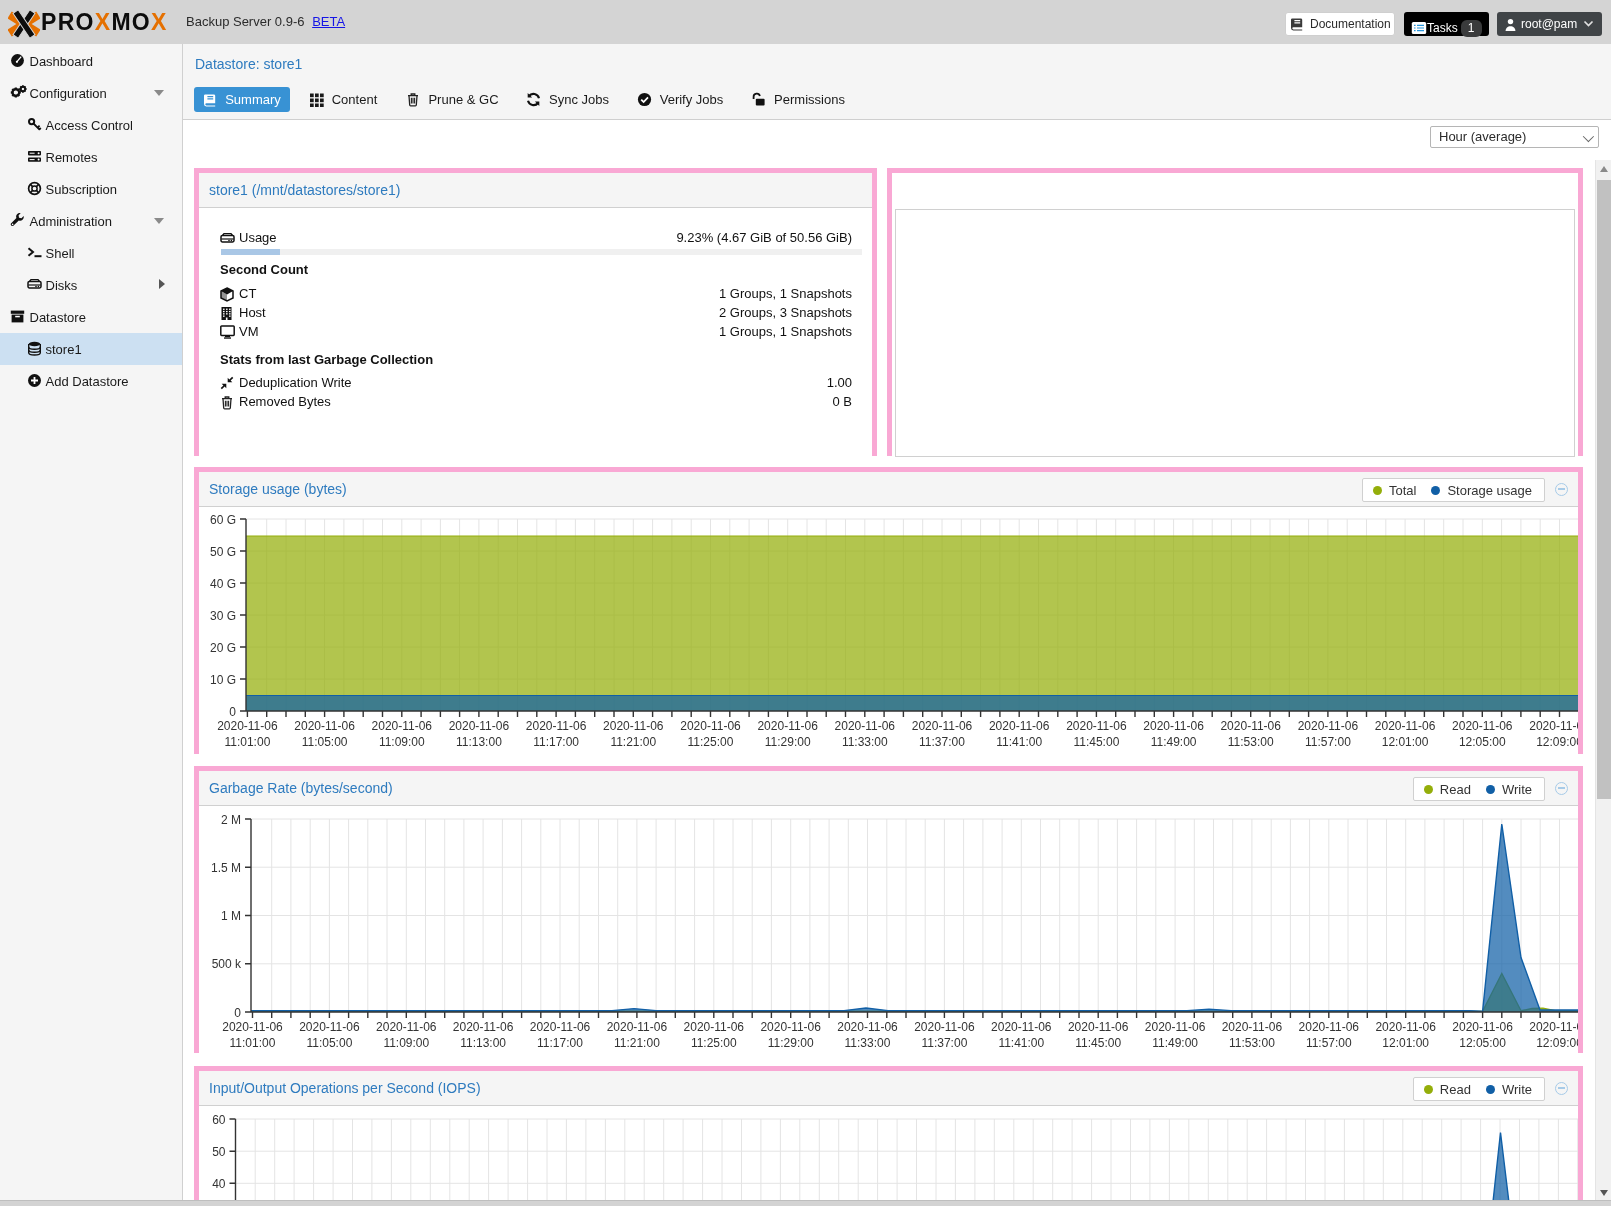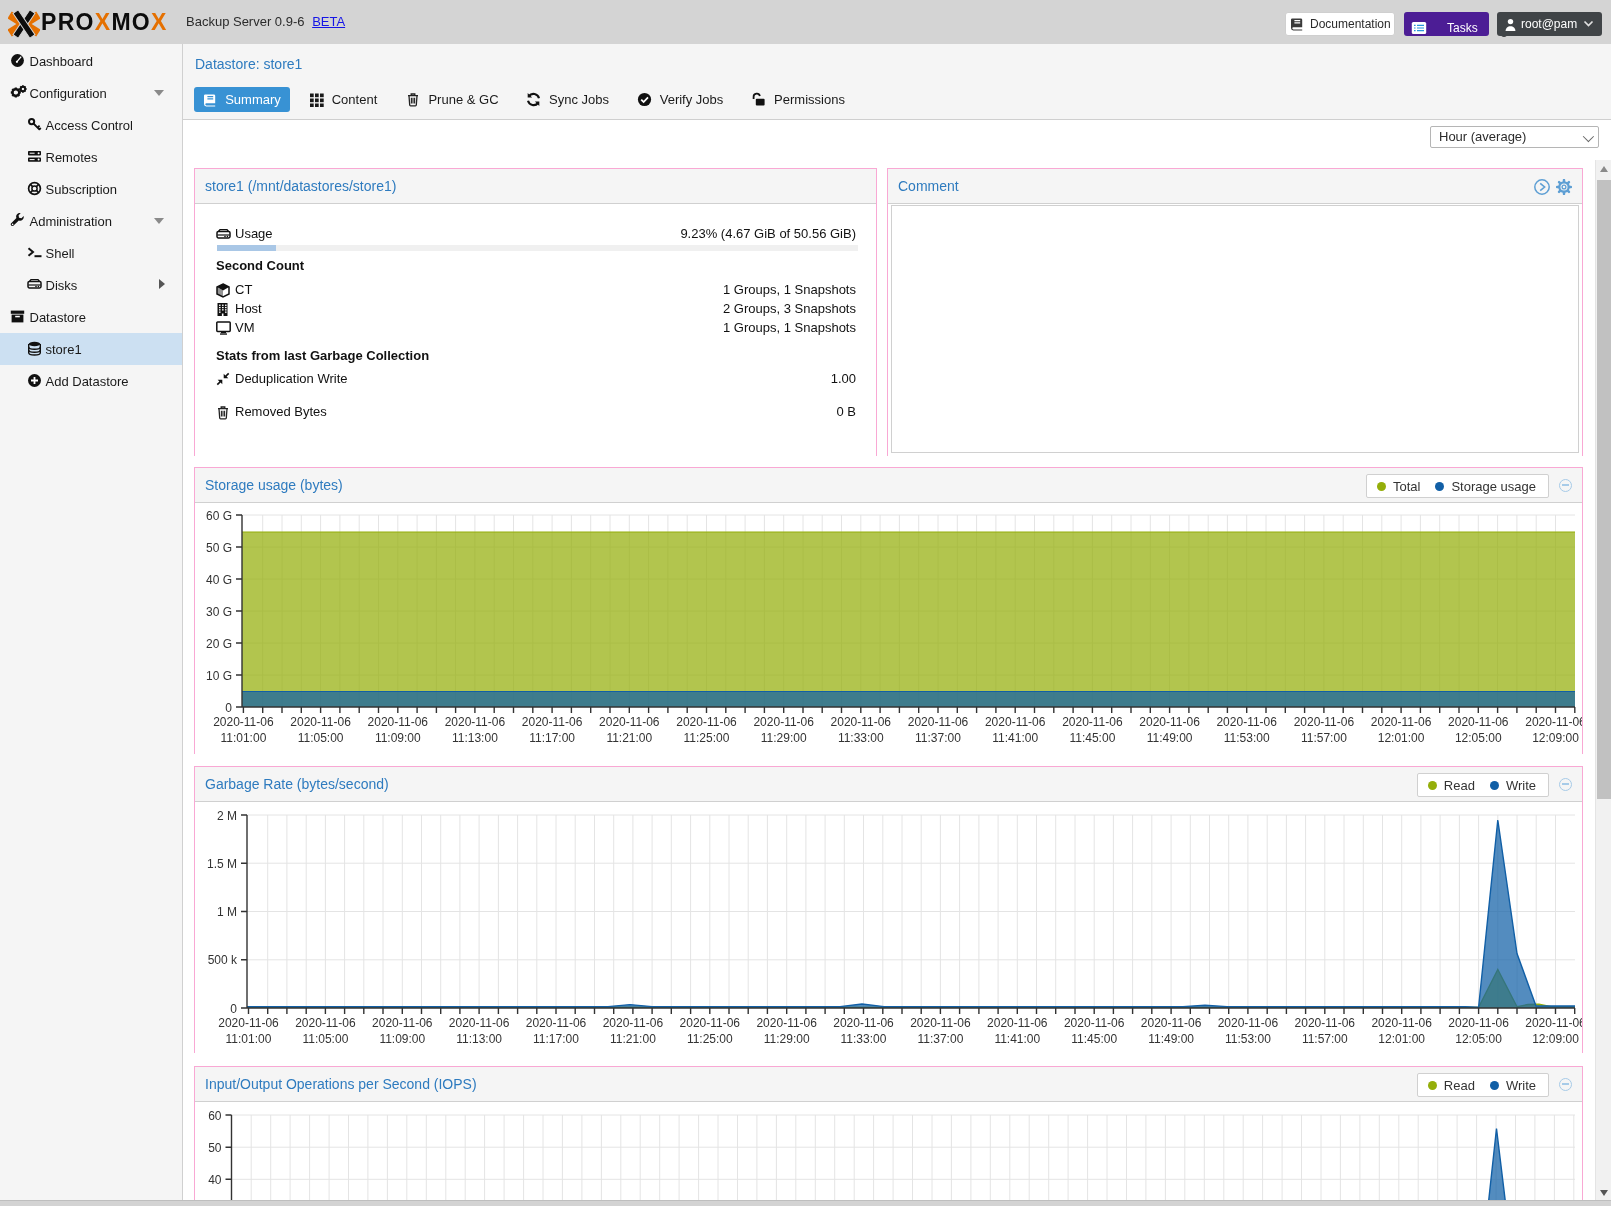--- a/index.html
+++ b/index.html
@@ -10,21 +10,21 @@
 .sic {position:absolute;top:8px}
 .slab {position:absolute;top:8.5px;font-size:13px;color:#1a1a1a}
 .titlezone {position:absolute;left:183px;top:44px;width:1428px;height:76px;background:#f5f5f5;border-bottom:1px solid #cfcfcf}
 .maintitle {position:absolute;left:12px;top:12px;font-size:14px;color:#2e7bbf}
 .tab {position:absolute;top:43px;height:25px;border-radius:3px;font-size:13px;color:#1a1a1a;display:flex;align-items:center;justify-content:center;gap:8px}
 .tab.active {background:#3892d4;color:#fff}
 .toolbar {position:absolute;left:183px;top:121px;width:1428px;height:39px;background:#fff}
 .combo {position:absolute;left:1247px;top:5px;width:169px;height:22px;border:1px solid #b5b5b5;border-radius:2px;background:#fff;font-size:13px;color:#2b2b2b;line-height:20px;padding-left:8px}
 .combo .chev {position:absolute;right:7px;top:7px;width:8px;height:8px;border-right:1.6px solid #666;border-bottom:1.6px solid #666;transform:rotate(45deg) translateY(-2px)}
 .content {position:absolute;left:183px;top:160px;width:1412px;height:1046px;background:#fff}
-.panel {position:absolute;border:1px solid #f9a8d4;background:#fff}
+.panel {position:absolute;border:5px solid #f9a8d4;background:#fff}
 .phead {position:absolute;left:0;top:0;width:100%;background:#f5f5f5;border-bottom:1px solid #d0d0d0}
 .ptitle {position:absolute;left:10px;top:9px;font-size:14px;color:#2e7bbf}
 .pbody {position:absolute;left:0;width:100%;background:#fff;overflow:hidden}
 .legend {position:absolute;height:24px;background:#fff;border:1px solid #d0d0d0;border-radius:2px;display:flex;align-items:center;padding:0 10px;gap:7px}
 .dot {width:9px;height:9px;border-radius:50%;display:inline-block}
 .ltx {font-size:13px;color:#333;margin-right:8px}
 .ltx:last-child {margin-right:2px}
 .mintool {position:absolute;right:10px;width:13px;height:13px;border:1.3px solid #a7cbe8;border-radius:50%}
 .mintool:after {content:"";position:absolute;left:1.8px;top:4.4px;width:6.8px;height:1.5px;background:#a7cbe8}
 .btn {position:absolute;top:12px;height:24px;border-radius:3px;font-size:12px;display:flex;align-items:center;padding:0 8px;gap:6px}
@@ -51,21 +51,21 @@
   <div style="position:absolute;left:186px;top:14px;font-size:13px;color:#2b2b2b">Backup Server 0.9-6 <a style="color:#1515e6;text-decoration:underline;margin-left:4px">BETA</a></div>
   <div class="btn" style="left:1285px;width:110px;background:#fff;border:1px solid #cfcfcf;color:#2b2b2b;padding:0 4px;gap:5px">
       <svg width="15" height="14" viewBox="0 0 15 14" style="" xmlns="http://www.w3.org/2000/svg">
         <g fill="#3a3a3a">
           <path d="M2.2 1.4h8.6a1.4 1.4 0 0 1 1.4 1.4v7.4H3.4a1.1 1.1 0 0 0 0 2.2h8.8v1H3.3A2.3 2.3 0 0 1 1 11.1V2.6a1.2 1.2 0 0 1 1.2-1.2Z"></path>
           <path d="M4.4 3h5.8v1.2H4.4zM4.4 5.2h5.8v1.2H4.4z" fill="#fff"></path>
         </g>
       </svg>
       <span>Documentation</span>
     </div>
-  <div class="btn" style="left:1404px;width:85px;background:#4c1d95;color:#fff;padding:8px 5px 0 7px;gap:20px">
+  <div class="btn" style="left:1404px;width:85px;background:#000000;color:#fff;padding:8px 5px 0 7px;gap:0">
       <svg width="16" height="14" viewBox="0 0 16 14" style="" xmlns="http://www.w3.org/2000/svg">
         <rect x="0.8" y="1" width="14.4" height="12" rx="1.6" fill="#fff"></rect>
         <g stroke="#2996dc" stroke-width="1.2">
           <path d="M3 4.4h1.6M6 4.4h7M3 7h1.6M6 7h7M3 9.6h1.6M6 9.6h7"></path>
         </g>
       </svg>
       <span>Tasks</span>
       <span style="background:#3a3b3c;border-radius:6px;font-size:12px;line-height:17px;height:17px;width:21px;text-align:center;margin-left:3px">1</span>
     </div>
   <div class="btn" style="left:1497px;width:105px;background:#404447;color:#fff;padding:0 6px 0 8px;gap:5px">
@@ -344,58 +344,35 @@
       <div style="position:absolute;left:0;top:166px;width:100%;height:19px">
         <span style="position:absolute;left:21px;top:2px"><svg width="14" height="14" viewBox="0 0 14 14" style="" xmlns="http://www.w3.org/2000/svg">
             <g fill="#111">
               <path d="M6.3 7.7v4.6L4.6 10.6 1.9 13.3.7 12.1 3.4 9.4 1.7 7.7Z"></path>
               <path d="M7.7 6.3V1.7l1.7 1.7L12.1.7l1.2 1.2L10.6 4.6l1.7 1.7Z"></path>
             </g>
           </svg></span>
         <span style="position:absolute;left:40px;top:1px;font-size:13px;color:#111">Deduplication Write</span>
         <span style="position:absolute;right:20px;top:1px;font-size:13px;color:#111">1.00</span>
       </div>
-      <div style="position:absolute;left:0;top:199px;width:100%;height:19px">
+      <div style="position:absolute;left:0;top:185px;width:100%;height:19px">
         <span style="position:absolute;left:21px;top:2px"><svg width="14" height="15" viewBox="0 0 14 15" style="" xmlns="http://www.w3.org/2000/svg">
             <g stroke="#222" fill="none">
               <path d="M2 3.6h10M5.2 3.4V2h3.6v1.4" stroke-width="1.3"></path>
               <path d="M3 3.8l.7 9.2a.9.9 0 0 0 .9.8h4.8a.9.9 0 0 0 .9-.8l.7-9.2" stroke-width="1.3"></path>
               <path d="M5.4 5.8v5.6M7 5.8v5.6M8.6 5.8v5.6" stroke-width="1.1"></path>
             </g>
           </svg></span>
         <span style="position:absolute;left:40px;top:1px;font-size:13px;color:#111">Removed Bytes</span>
         <span style="position:absolute;right:20px;top:1px;font-size:13px;color:#111">0 B</span>
       </div>
     </div>
 </div>
 
 <div class="panel" style="left:887px;top:168px;width:696px;height:288px">
-  <div class="phead" style="height:35px">
-      <span class="ptitle">Comment</span>
-    <svg width="16" height="16" viewBox="0 0 16 16" style="position:absolute;right:32px;top:10px" xmlns="http://www.w3.org/2000/svg">
-        <circle cx="8" cy="8" r="7.2" fill="none" stroke="#5e9fd4" stroke-width="1.5"></circle>
-        <path d="M6.2 4.4 L10.6 8 L6.2 11.6" stroke="#5e9fd4" stroke-width="1.6" fill="none"></path>
-      </svg>
-    <svg width="16" height="16" viewBox="0 0 16 16" style="position:absolute;right:10px;top:10px" xmlns="http://www.w3.org/2000/svg">
-        <g stroke="#5e9fd4" fill="none">
-          <g stroke-width="2.5" stroke-linecap="round">
-            <path d="M13.20 8.00 L15.00 8.00"></path>
-            <path d="M11.68 11.68 L12.95 12.95"></path>
-            <path d="M8.00 13.20 L8.00 15.00"></path>
-            <path d="M4.32 11.68 L3.05 12.95"></path>
-            <path d="M2.80 8.00 L1.00 8.00"></path>
-            <path d="M4.32 4.32 L3.05 3.05"></path>
-            <path d="M8.00 2.80 L8.00 1.00"></path>
-            <path d="M11.68 4.32 L12.95 3.05"></path>
-          </g>
-          <circle cx="8" cy="8" r="4.7" stroke-width="2.3"></circle>
-          <circle cx="8" cy="8" r="1.9" stroke-width="1.3"></circle>
-        </g>
-      </svg>
-  </div>
   <div class="pbody" style="top:35px;height:252px">
       <div style="position:absolute;left:3px;top:1px;right:3px;bottom:3px;border:1px solid #d0d0d0"></div>
     </div>
 </div>
 
 <div class="panel" style="left:194px;top:467px;width:1389px;height:287px">
   <div class="phead" style="height:35px">
       <span class="ptitle">Storage usage (bytes)</span>
       <div class="legend" style="right:33px;top:6px">
         <span class="dot" style="background:#94ae0a"></span>

